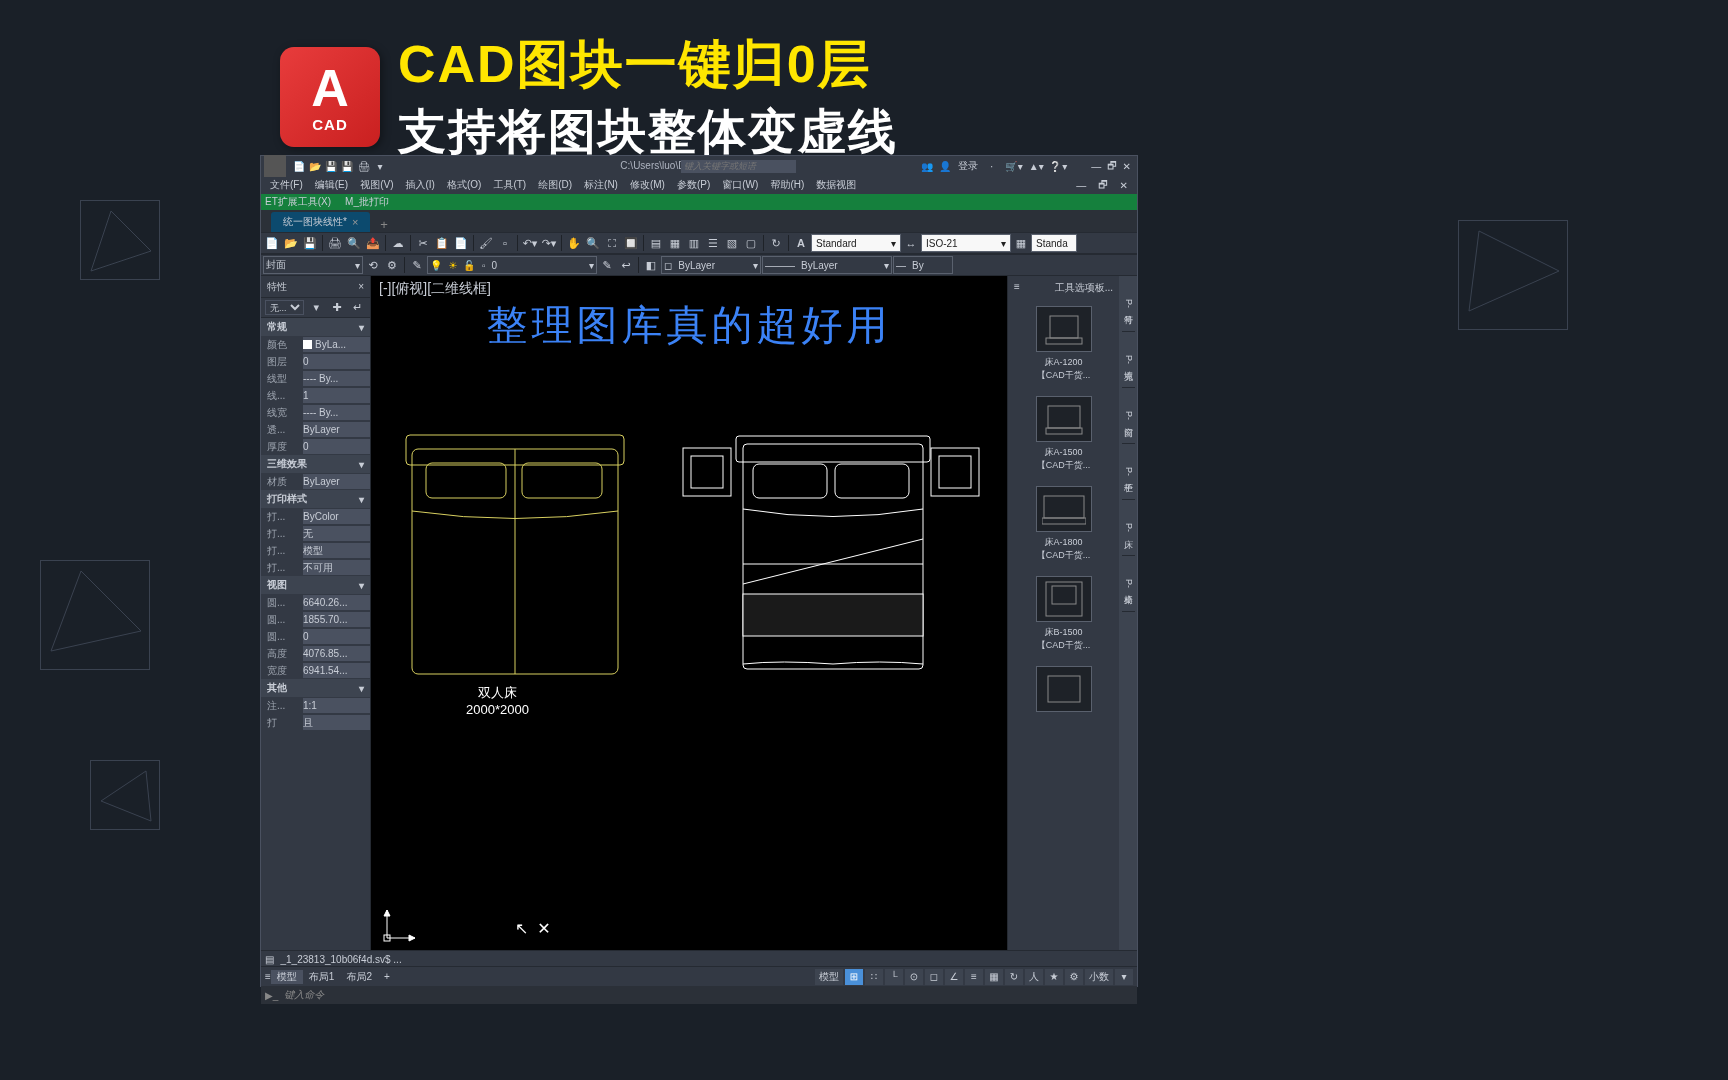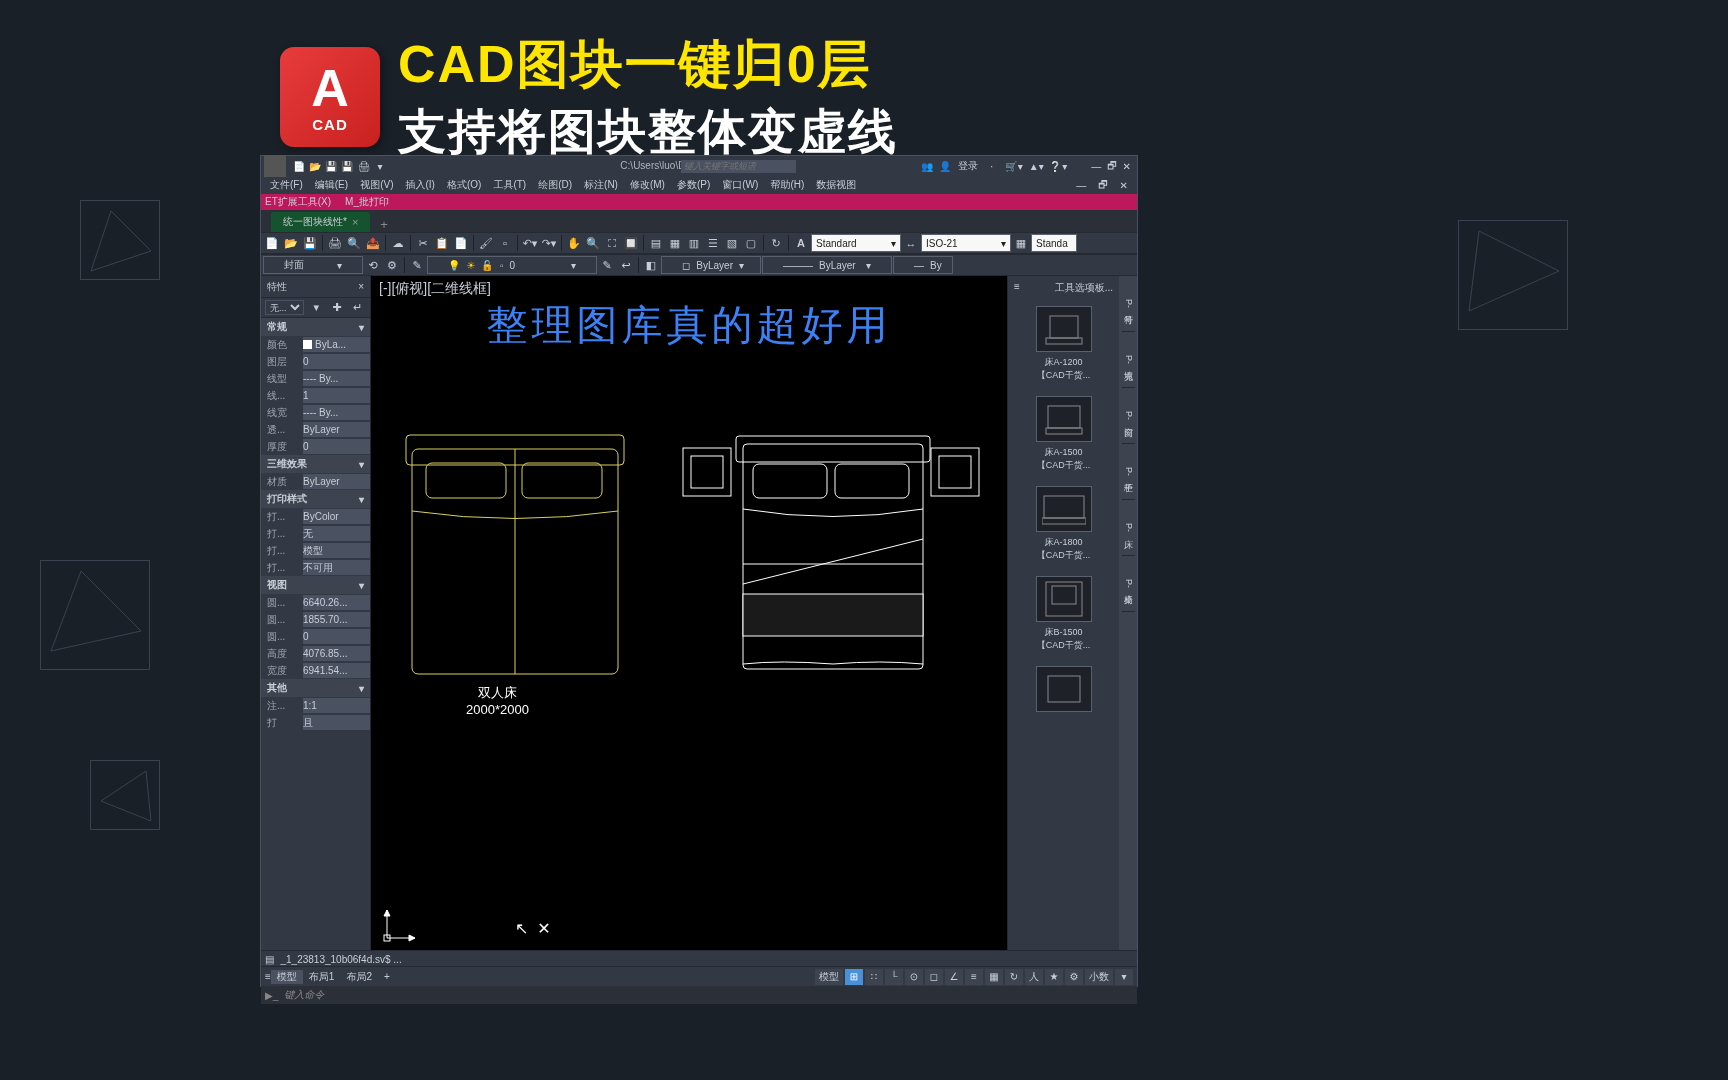--- a/index.html
+++ b/index.html
@@ -18,32 +18,32 @@
 .titlebar { height: 20px; background: #333944; display: flex; align-items: center; font-size: 10px; color: #c8cdd6; position: relative; }
 .tb-avatar { width: 22px; height: 22px; background: #555; margin: 0 3px; }
 .tb-icons { display: flex; gap: 2px; margin-left: 4px; }
 .tb-icon { width: 14px; height: 14px; display: flex; align-items: center; justify-content: center; font-size: 10px; color: #c8cdd6; cursor: pointer; }
 .tb-path { position: absolute; left: 50%; transform: translateX(-50%); color: #aeb4c0; }
 .tb-search { position: absolute; left: 420px; width: 115px; height: 13px; background: #4a5160; color: #888; font-size: 9px; font-style: italic; padding: 0 3px; border: none; }
 .tb-right { position: absolute; right: 6px; display: flex; gap: 6px; align-items: center; }
 
 .menubar { height: 18px; background: #333944; display: flex; align-items: center; padding: 0 4px; gap: 2px; font-size: 10px; color: #c8cdd6; }
 .menubar span { padding: 0 5px; cursor: pointer; }
-.menubar2 { height: 16px; background: #be185d; display: flex; align-items: center; padding: 0 4px; gap: 14px; font-size: 10px; color: #c8cdd6; }
+.menubar2 { height: 16px; background: #15803d; display: flex; align-items: center; padding: 0 4px; gap: 14px; font-size: 10px; color: #c8cdd6; }
 
 .tabbar { height: 22px; background: #2b3038; display: flex; align-items: flex-end; padding: 0 10px; }
-.tab { background: #14532d; padding: 3px 12px; font-size: 10px; color: #c8cdd6; border-radius: 3px 3px 0 0; display: flex; align-items: center; gap: 5px; }
+.tab { background: #0c4a6e; padding: 3px 12px; font-size: 10px; color: #c8cdd6; border-radius: 3px 3px 0 0; display: flex; align-items: center; gap: 5px; }
 .tab-close { color: #999; font-size: 11px; }
 .tab-add { margin-left: 10px; color: #888; font-size: 13px; }
 
 .toolbar-row { height: 22px; background: #333944; display: flex; align-items: center; padding: 0 2px; gap: 1px; border-top: 1px solid #252a32; border-bottom: 1px solid #252a32; overflow: hidden; }
 .tbtn { width: 18px; height: 18px; display: flex; align-items: center; justify-content: center; font-size: 11px; color: #c8cdd6; cursor: pointer; }
 .tsep { width: 1px; height: 16px; background: #1e2228; margin: 0 2px; }
 .tdrop { height: 18px; background: #f8f8f8; color: #222; font-size: 10px; padding: 0 4px; display: flex; align-items: center; border: 1px solid #5a616e; gap: 6px; }
-.tdrop-dark { height: 18px; background: #333944; color: #c8cdd6; font-size: 10px; padding: 0 20px; display: flex; align-items: center; border: 1px solid #5a616e; gap: 6px; }
+.tdrop-dark { height: 18px; background: #333944; color: #c8cdd6; font-size: 10px; padding: 0 2px; display: flex; align-items: center; border: 1px solid #5a616e; gap: 6px; }
 
 .main-area { display: flex; height: calc(100% - 20px - 18px - 16px - 22px - 22px - 22px - 18px - 18px); }
 
 .props-panel { width: 110px; background: #333944; border-right: 1px solid #252a32; overflow: hidden; font-size: 10px; color: #c8cdd6; }
 .props-title { height: 22px; display: flex; align-items: center; padding: 0 6px; background: #333944; border-bottom: 1px solid #252a32; }
 .props-sel { height: 20px; display: flex; align-items: center; padding: 0 4px; gap: 4px; border-bottom: 1px solid #252a32; }
 .props-sel select { background: #333944; color: #c8cdd6; border: 1px solid #4a5160; font-size: 9px; width: 42px; height: 15px; }
 .props-section { background: #3d4450; padding: 2px 6px; font-weight: bold; display: flex; justify-content: space-between; align-items: center; gap: 28px; }
 .props-row { display: flex; height: 17px; align-items: center; }
 .props-row .k { width: 42px; padding-left: 6px; color: #9ea5b0; white-space: nowrap; overflow: hidden; }

